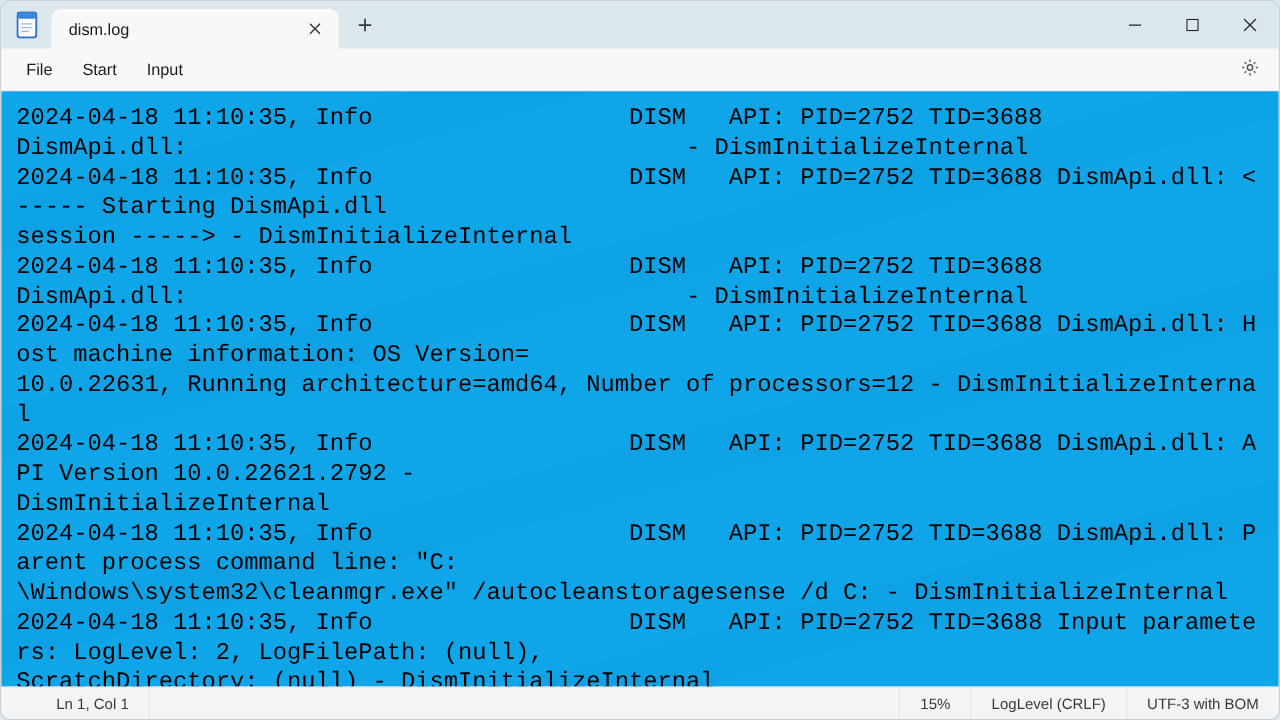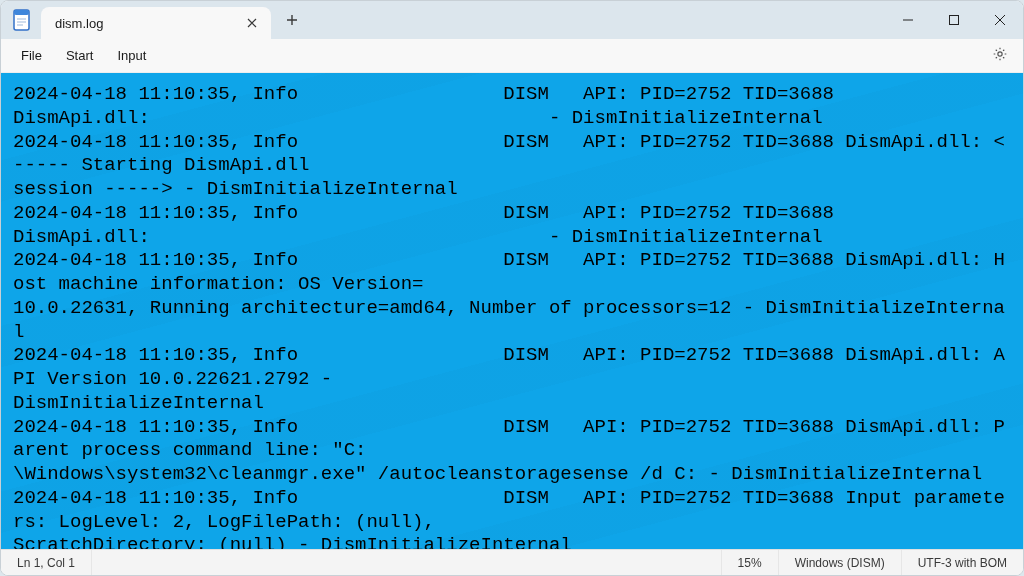--- a/index.html
+++ b/index.html
@@ -95,21 +95,21 @@
           rgba(0,0,0,0.015) 160px
         );
       pointer-events: none;
     }
 
     .statusbar {
       height: 26px;
       display: flex; align-items: center;
       background: #f4f4f4;
       border-top: 1px solid #e0e0e0;
-      font-size: 12px; color: #3a3a3a;
+      font-size: 12px; color: #3a3a3a; padding-left: 28px;
     }
     .sb-cell {
       padding: 0 16px; height: 100%;
       display: flex; align-items: center;
       border-right: 1px solid #e6e6e6;
     }
     .sb-cell:last-child { border-right: none; }
     .sb-spacer { flex: 1; }
   </style>
 </head>
@@ -198,17 +198,17 @@
 CCommandThread::CommandThreadProcedureStub
 2024-04-18 11:10:35, Info                  DISM   API: PID=2752 TID=15176 Enter CCommandThread::ExecuteLoop -
 CCommandThread::ExecuteLoop
 2024-04-18 11:10:35, Info                  DISM   API: PID=2752 TID=3688 CommandThread StartupEvent signaled -
 CCommandThread::WaitForStartup</div>
 
   <div class="statusbar">
     <div class="sb-cell">Ln 1, Col 1</div>
     <div class="sb-cell sb-spacer"></div>
     <div class="sb-cell">15%</div>
-    <div class="sb-cell">Windows (DISM)</div>
+    <div class="sb-cell">LogLevel (CRLF)</div>
     <div class="sb-cell">UTF-3 with BOM</div>
   </div>
 
 </div>
 
 </body></html>

